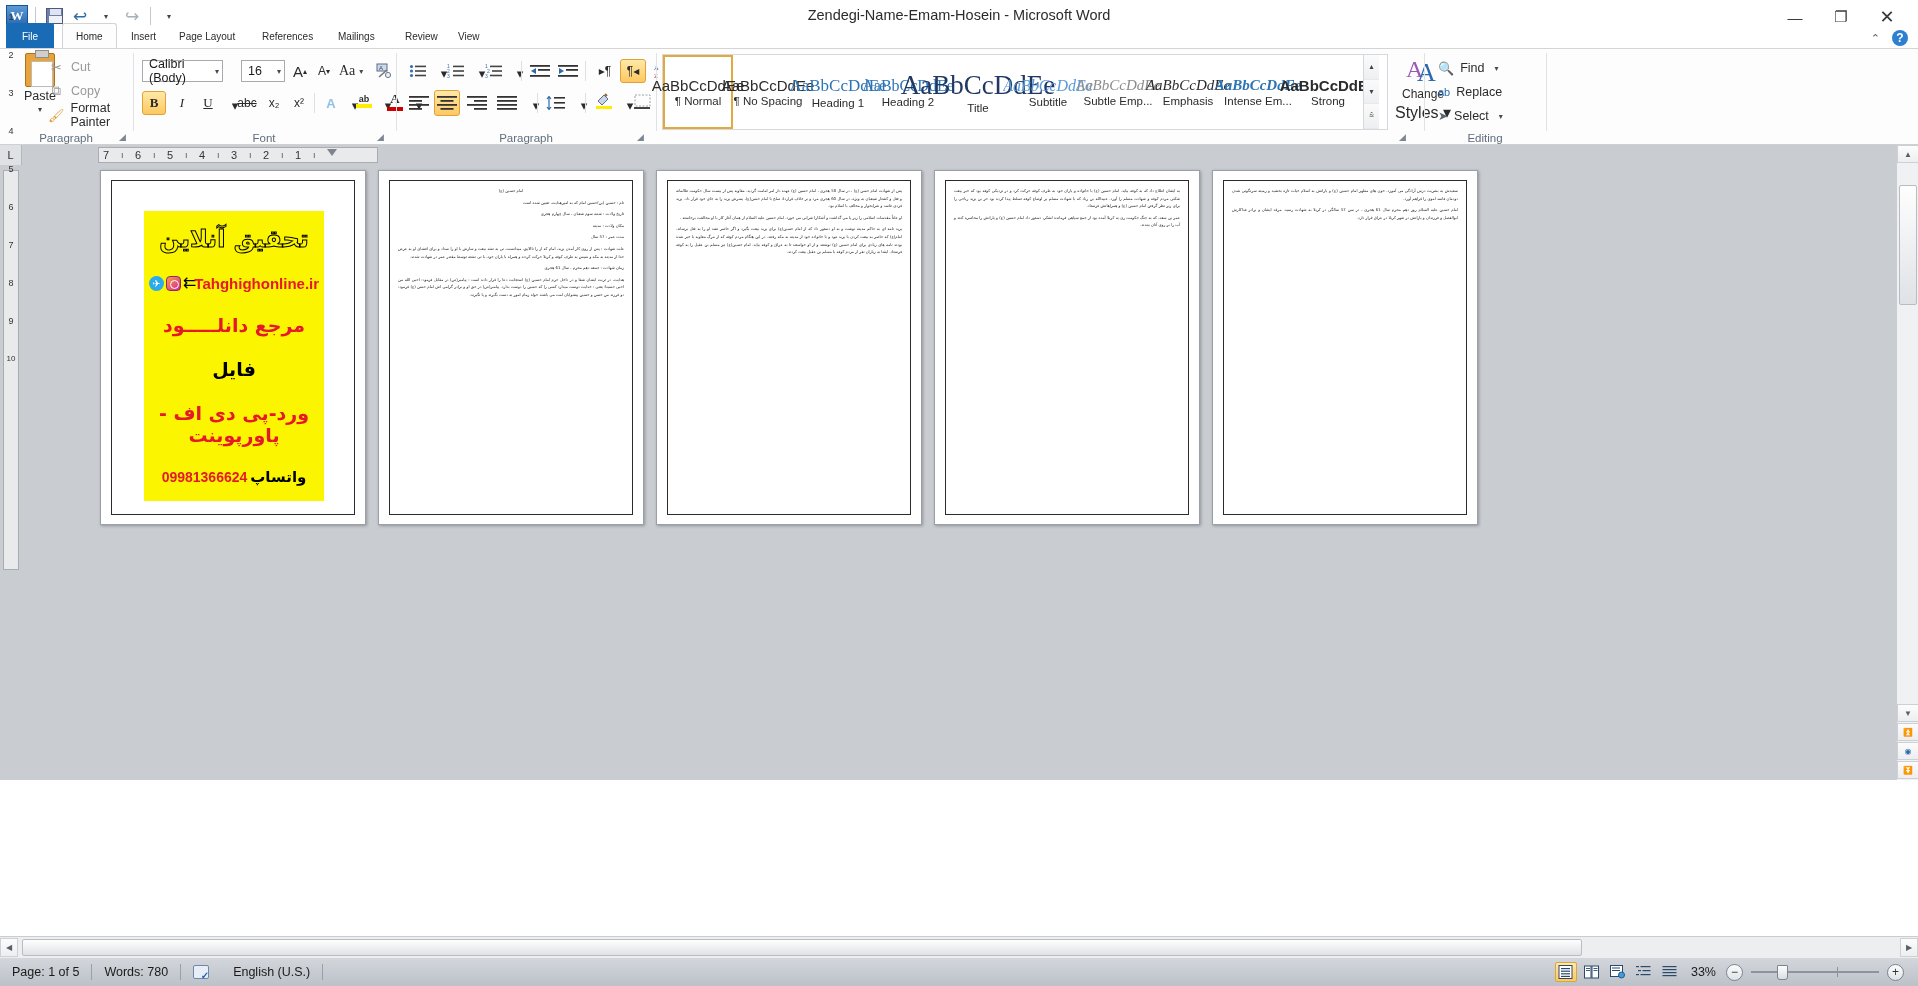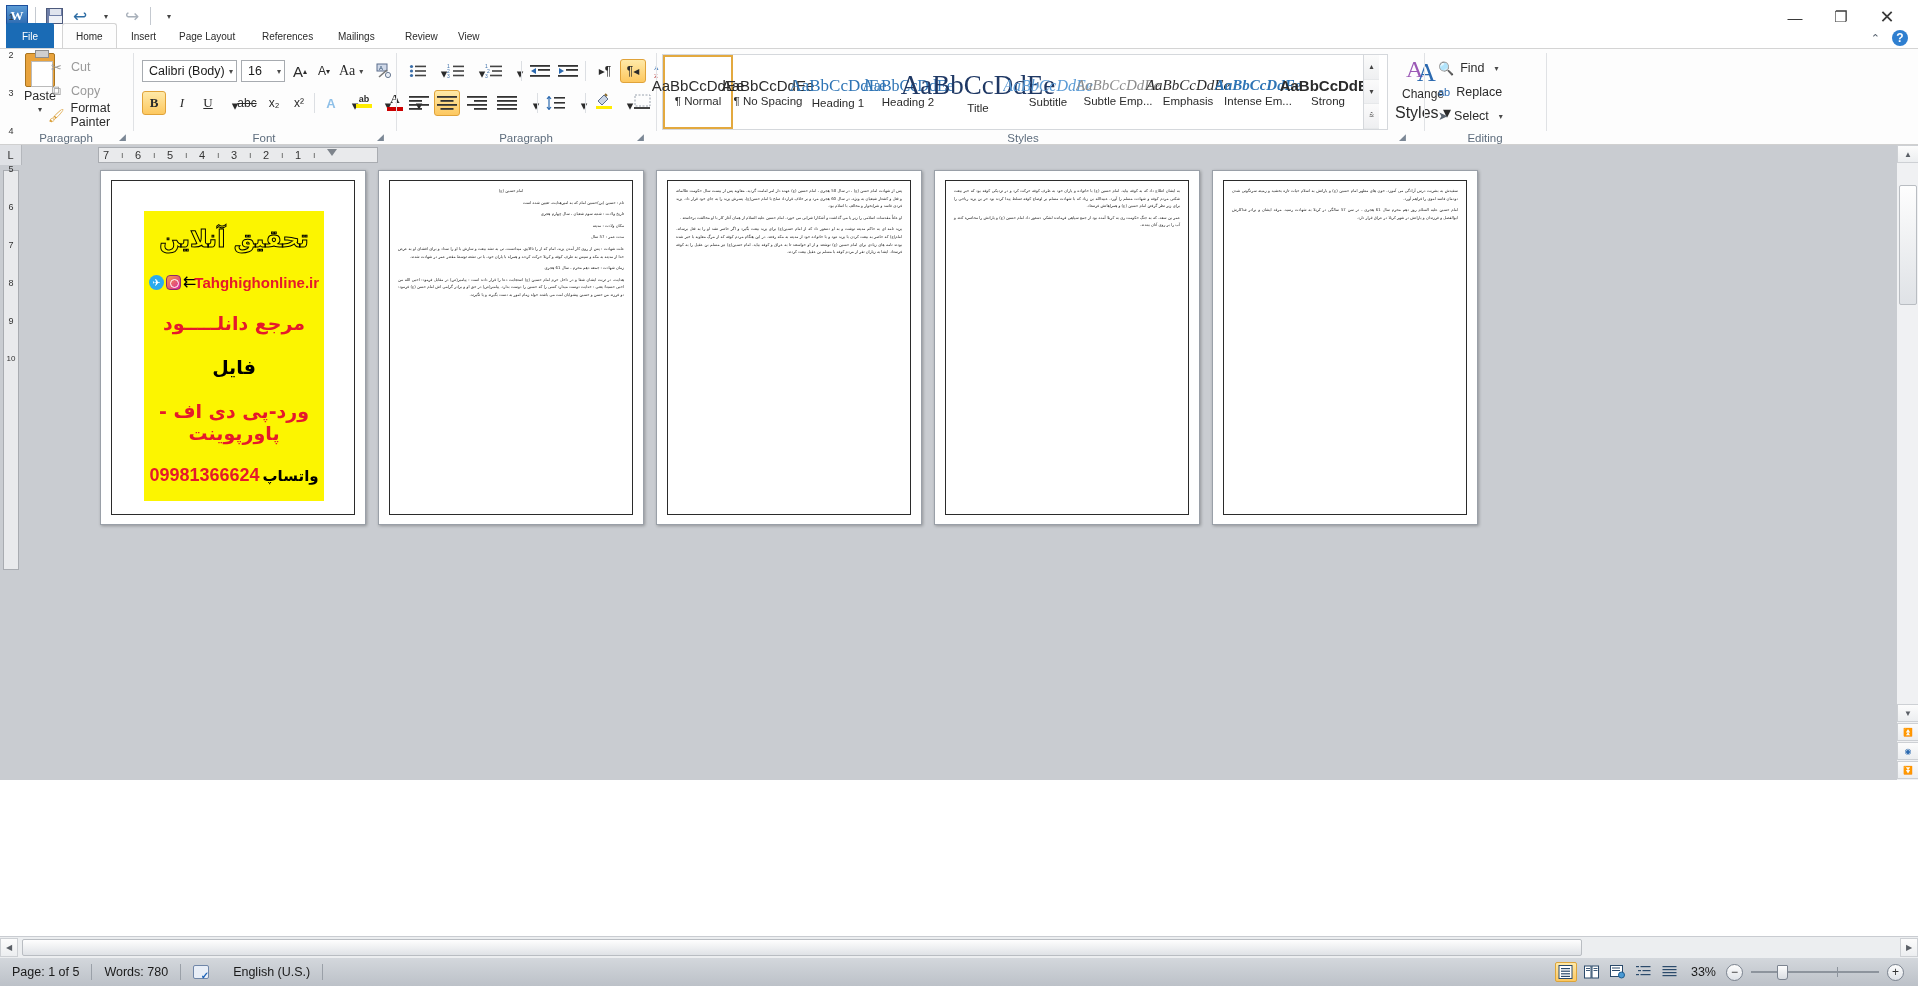--- a/index.html
+++ b/index.html
@@ -288,21 +288,21 @@
     font-family: "DejaVu Sans", sans-serif; direction: rtl;
     font-size: 20px; font-weight: bold; color: #000;
     text-align: center; width: 100%;
   }
   .ad-l7 {
     display: flex; align-items: center; justify-content: center;
     gap: 3px; width: 100%; direction: rtl;
   }
   .ad-phone {
     font-family: "Liberation Sans", sans-serif; font-weight: bold;
-    font-size: 18px; color: #e5192b;
+    font-size: 14px; color: #e5192b;
   }
   .ad-wa {
     font-family: "DejaVu Sans", sans-serif; font-size: 15px;
     font-weight: bold; color: #000;
   }
 
   
   .vscroll {
     position: absolute; right: 0; top: 145px; width: 22px; height: 635px;
     background: #f0f1f3; border-left: 1px solid #c9ccd1;
@@ -386,20 +386,21 @@
     <div class="qbtn">
         <div class="savebtn"></div>
       </div>
     <div class="qbtn undo">↩</div>
     <div class="qbtn tinyarrow">▾</div>
     <div class="qbtn redo">↪</div>
     <div class="qsep"></div>
     <div class="qbtn tinyarrow">▾</div>
   </div>
 
+  <div class="wintitle">Zendegi-Name-Emam-Hosein  -  Microsoft Word</div>
 
   <div class="wincontrols">
     <div class="wc">—</div>
     <div class="wc">❐</div>
     <div class="wc close">✕</div>
   </div>
   <div class="helprow">
     <div class="chev">⌃</div>
     <div class="qmark">?</div>
   </div>
@@ -435,21 +436,21 @@
     <div class="cbitem enabled" style="top:56px">
       <span class="cbico" style="color:#d89a2e">🖌</span>
       <span>Format Painter</span>
     </div>
     <div class="grouplabel">Paragraph</div>
     <div class="dlglaunch" style="right:6px">◢</div>
   </div>
   <div class="groupsep" style="left:133px"></div>
 
   <div class="group" style="left:134px;width:260px">
-    <div class="fontbox" style="left:8px;top:11px;width:95px">
+    <div class="fontbox" style="left:8px;top:11px;width:81px">
       <span>Calibri (Body)</span>
       <span class="ddarrow">▾</span>
     </div>
     <div class="fontbox" style="left:107px;top:11px;width:44px">
       <span>16</span>
       <span class="ddarrow">▾</span>
     </div>
     <div class="rbtn" style="left:154px;top:10px;font-size:15px">
         <span>A</span>
         <sup style="font-size:8px">▴</sup>
@@ -695,21 +696,20 @@
       </div>
     </div>
     <div class="paste-big" style="left:736px;top:6px;width:58px">
       <svg width="34" height="30" viewBox="0 0 34 30">
         <text x="0" y="22" font-size="24" fill="#9b59b6" font-family="serif">A</text>
         <text x="11" y="26" font-size="26" fill="#2c6ab0" font-family="serif">A</text>
       </svg>
       <div class="paste-lbl" style="font-size:12px">Change</div>
       <div class="paste-lbl" style="font-size:16px">Styles ▾</div>
     </div>
-    <div class="grouplabel" style="width:730px;left:0">Styles</div>
     <div class="dlglaunch" style="right:4px">◢</div>
   </div>
   <div class="groupsep" style="left:1424px"></div>
 
   <div class="group" style="left:1430px;width:110px">
     <div class="editrow" style="position:absolute;left:8px;top:8px">
       <span style="font-size:13px;color:#2c6ab0">🔍</span>
       <span>Find</span>
       <span class="ddarrow">▾</span>
     </div>

